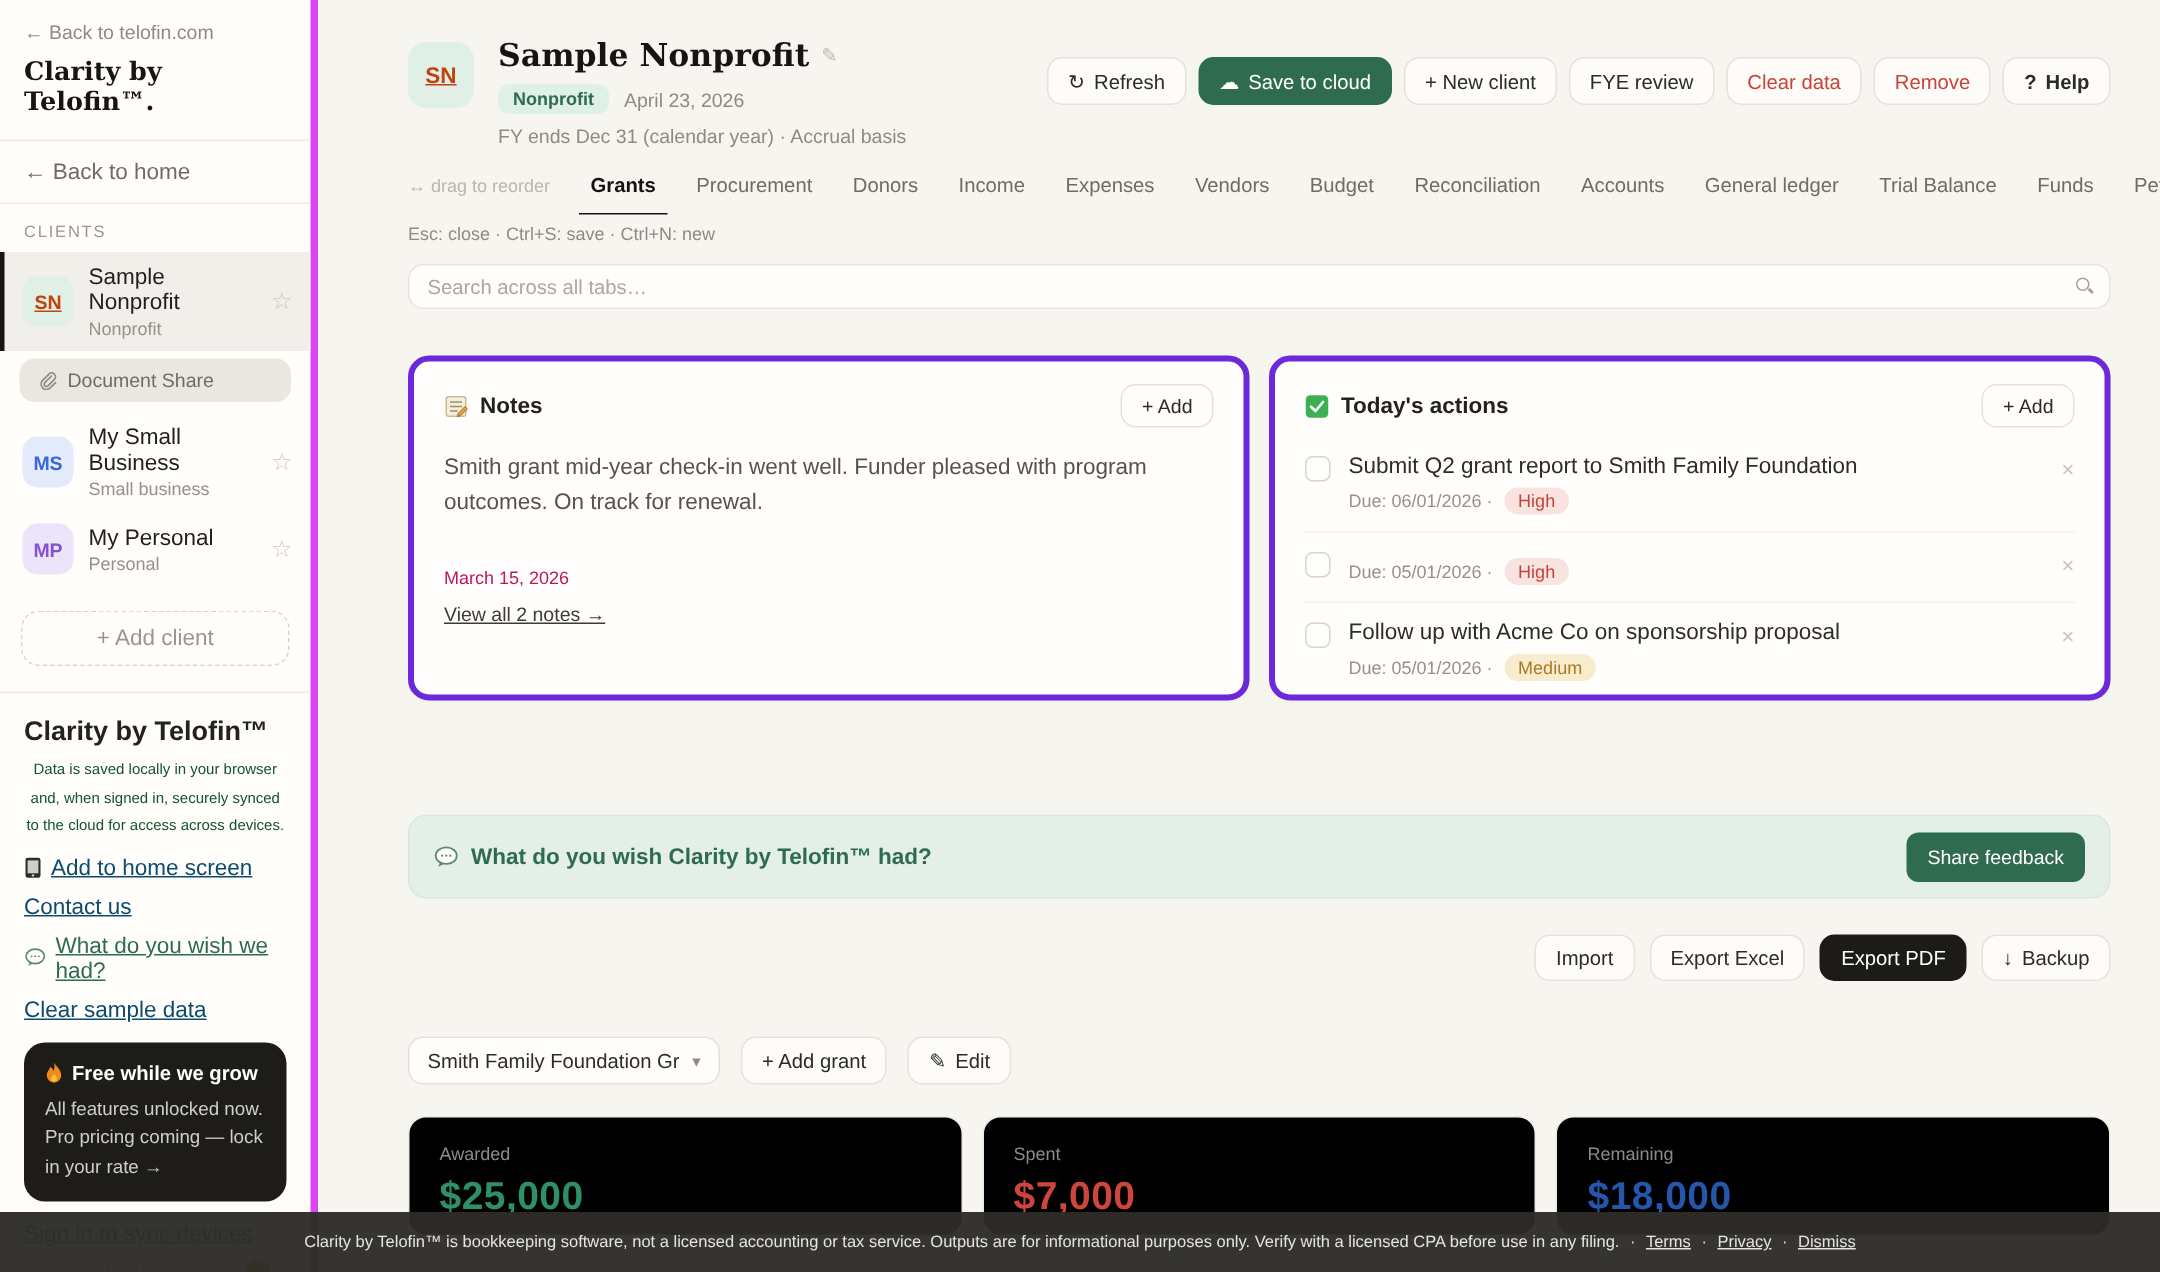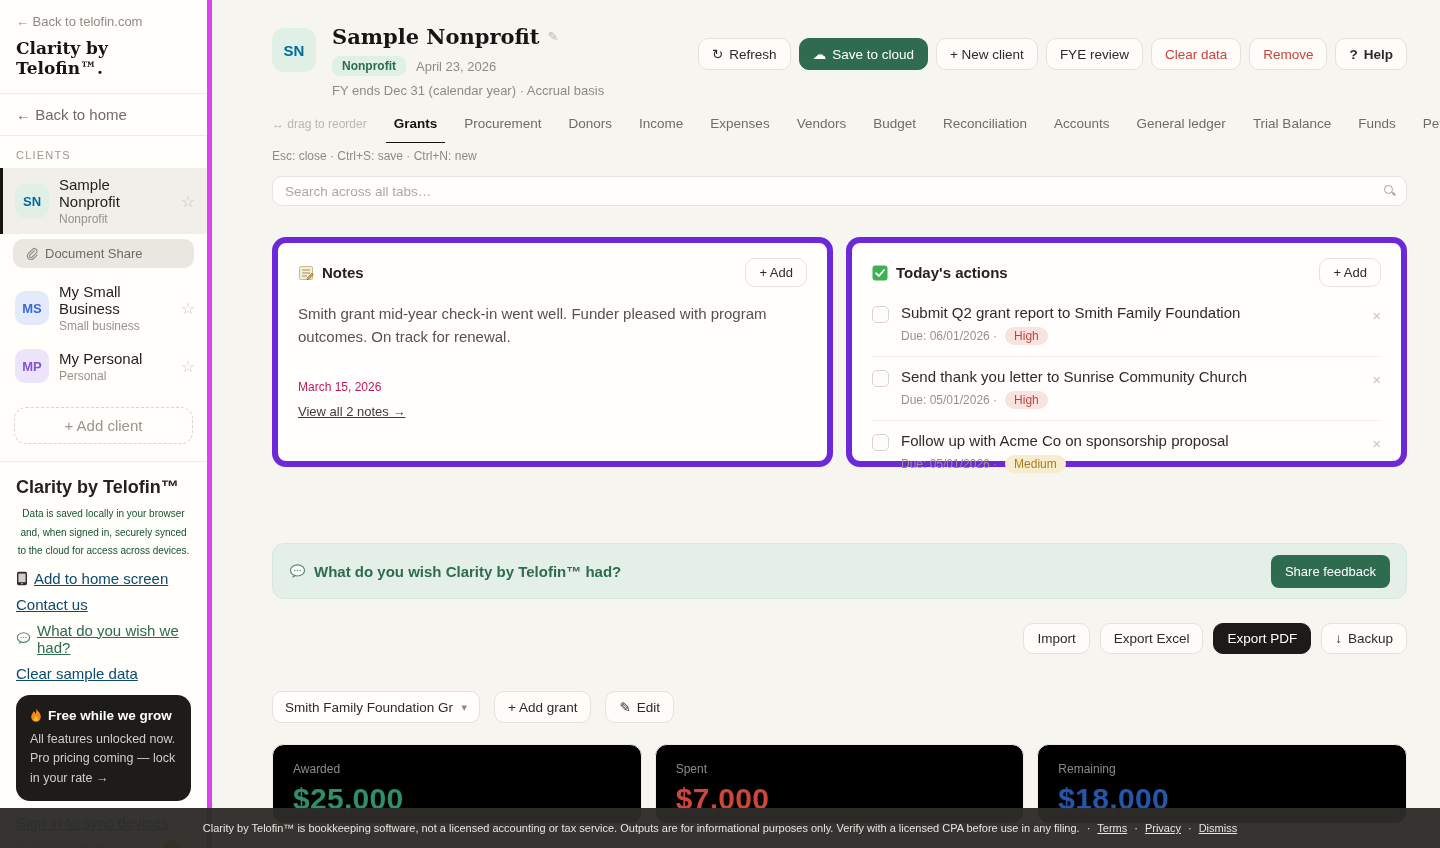--- a/index.html
+++ b/index.html
@@ -11,21 +11,21 @@
              border-right:5px solid #d946ef; display:flex; flex-direction:column; overflow:hidden; z-index:2; }
   .sb-top { padding:14px 16px 15px; border-bottom:1px solid #eceae4; }
   .sb-backlink { font-size:13px; color:#8d8b85; text-decoration:none; display:block; cursor:pointer; }
   .sb-brand { font-family:"DejaVu Serif", serif; font-weight:bold; font-size:17px; color:#161513; margin-top:9px; }
   .sb-home { padding:12px 16px; border-bottom:1px solid #eceae4; font-size:15px; color:#6e6c66; cursor:pointer; }
   .sb-label { padding:13px 16px 7px; font-size:11px; letter-spacing:1.2px; color:#9a988f; }
   .client { display:flex; align-items:center; gap:10px; padding:8px 12px; cursor:pointer; border-left:3px solid transparent; }
   .client.active { background:#f1efe9; border-left:3px solid #161513; }
   .avatar { width:34px; height:34px; border-radius:10px; display:flex; align-items:center; justify-content:center;
             font-size:13px; font-weight:bold; flex-shrink:0; }
-  .av-green { background:#e1f0e7; color:#0369a1; }
+  .av-green { background:#e1f0e7; color:#c2410c;text-decoration:underline; }
   .av-blue  { background:#e2eafb; color:#3b68d8; }
   .av-purple{ background:#ece4fa; color:#8552d3; }
   .cname { font-size:15px; color:#201f1c; }
   .csub  { font-size:12px; color:#94928b; margin-top:2px; }
   .star { margin-left:auto; color:#ccc9c1; font-size:16px; cursor:pointer; }
   .vault { margin:5px 13px 7px; background:#e9e7e0; border-radius:10px; padding:7px 12px; font-size:13px;
            color:#6e6c66; display:flex; align-items:center; gap:7px; cursor:pointer; }
   .add-client { margin:16px 14px 0; border:1.5px dashed #d7d5cd; border-radius:12px; padding:9px 0; text-align:center;
                 color:#98968f; font-size:15px; cursor:pointer; }
   .sb-about { border-top:1px solid #eceae4; margin-top:17px; padding:15px 16px 0; }
@@ -76,21 +76,21 @@
 
   .searchbar { position:relative; margin-top:13px; }
   .searchbar input { width:100%; height:30px; border:1px solid #e6e4dc; border-radius:10px; background:#fffefc;
                      padding:0 32px 0 12px; font-size:13.5px; color:#b91c1c; font-family:inherit; outline:none; }
   .searchbar input::placeholder { color:#aaa8a1; }
   .mag { position:absolute; right:11px; top:9px; width:12px; height:12px; cursor:pointer; }
   .mag::before { content:""; position:absolute; left:0; top:0; width:7px; height:7px; border:1.5px solid #a3a19a; border-radius:50%; }
   .mag::after { content:""; position:absolute; left:8px; top:8px; width:4px; height:1.5px; background:#a3a19a; transform:rotate(45deg); }
 
   .cards-row { display:flex; gap:13px; margin-top:31px; height:230px; }
-  .card { flex:1; background:#fffefc; border:6px solid #6d28d9; border-radius:14px; padding:15px 20px;
+  .card { flex:1; background:#fffefc; border:4px solid #6d28d9; border-radius:14px; padding:15px 20px;
           box-shadow:0 1px 2px rgba(0,0,0,0.03); }
   .card-hd { display:flex; align-items:center; }
   .card-title { font-size:15px; font-weight:bold; color:#23221f; display:flex; align-items:center; gap:8px; }
   .add-btn { margin-left:auto; font-size:13px; color:#2c2b28; background:#fffefc; border:1px solid #e4e2da;
              border-radius:10px; padding:6px 13px; cursor:pointer; font-family:inherit; }
   .note-body { font-size:15px; color:#55534d; line-height:1.55; margin-top:15px; }
   .note-date { font-size:12px; color:#be185d; margin-top:31px; }
   .note-link { display:inline-block; font-size:13px; color:#3c3b37; text-decoration:underline; margin-top:10px; cursor:pointer; }
 
   .action-row { display:flex; align-items:flex-start; gap:12px; padding:11px 0; }
@@ -114,21 +114,21 @@
   .export-row { display:flex; justify-content:flex-end; gap:10px; margin-top:24px; }
   .grant-row { display:flex; gap:14px; margin-top:37px; }
   .select { width:208px; display:flex; align-items:center; justify-content:space-between; background:#fffefc;
             border:1px solid #e4e2da; border-radius:10px; padding:7px 12px; font-size:13.5px; color:#2d2c28; cursor:pointer; }
   .select-val { white-space:nowrap; overflow:hidden; width:168px; }
   .caret { color:#8d8b85; font-size:11px; }
 
   .stats-row { display:flex; gap:13px; margin-top:21px; }
   .stat { flex:1; background:#000000; border:1px solid #edebe4; border-radius:12px; padding:17px 20px; height:80px; }
   .stat-label { font-size:12px; color:#8d8b85; }
-  .stat-value { font-size:30px; font-weight:bold; margin-top:6px; letter-spacing:0.3px; }
+  .stat-value { font-size:26px; font-weight:bold; margin-top:6px; letter-spacing:0.3px; }
   .v-green { color:#2e9068; } .v-red { color:#cc463c; } .v-blue { color:#2457ab; }
 
   .footer { position:absolute; left:0; right:0; bottom:0; height:40px; background:rgba(45,44,40,0.96); z-index:10;
             display:flex; align-items:center; justify-content:center; gap:7px; font-size:11px; color:#e5e4df; }
   .footer a { color:#e5e4df; text-decoration:underline; cursor:pointer; }
   .icon-svg { flex-shrink:0; display:inline-block; }
 </style>
 </head>
 <body>
 
@@ -330,21 +330,20 @@
             <span class="due">Due: 06/01/2026 ·</span>
             <span class="pill high">High</span>
           </div>
         </div>
         <span class="xbtn">×</span>
       </div>
 
       <div class="action-row">
         <span class="chk"></span>
         <div>
-          <div class="action-text">Send thank you letter to Sunrise Community Church</div>
           <div class="action-meta">
             <span class="due">Due: 05/01/2026 ·</span>
             <span class="pill high">High</span>
           </div>
         </div>
         <span class="xbtn">×</span>
       </div>
 
       <div class="action-row">
         <span class="chk"></span>

